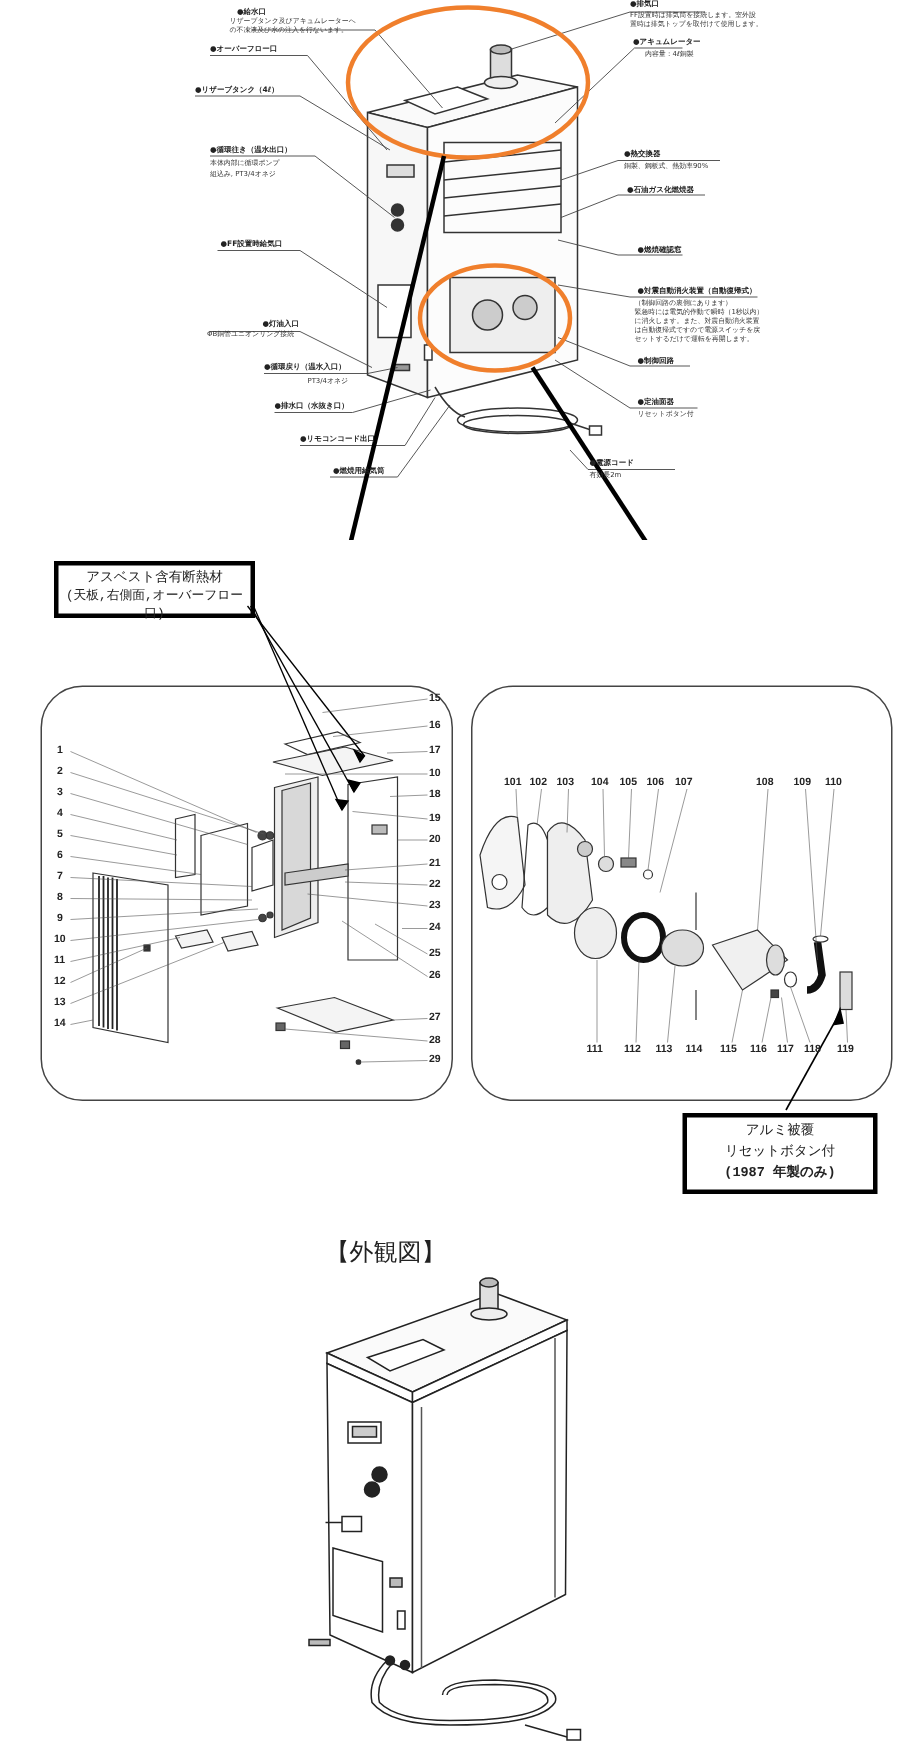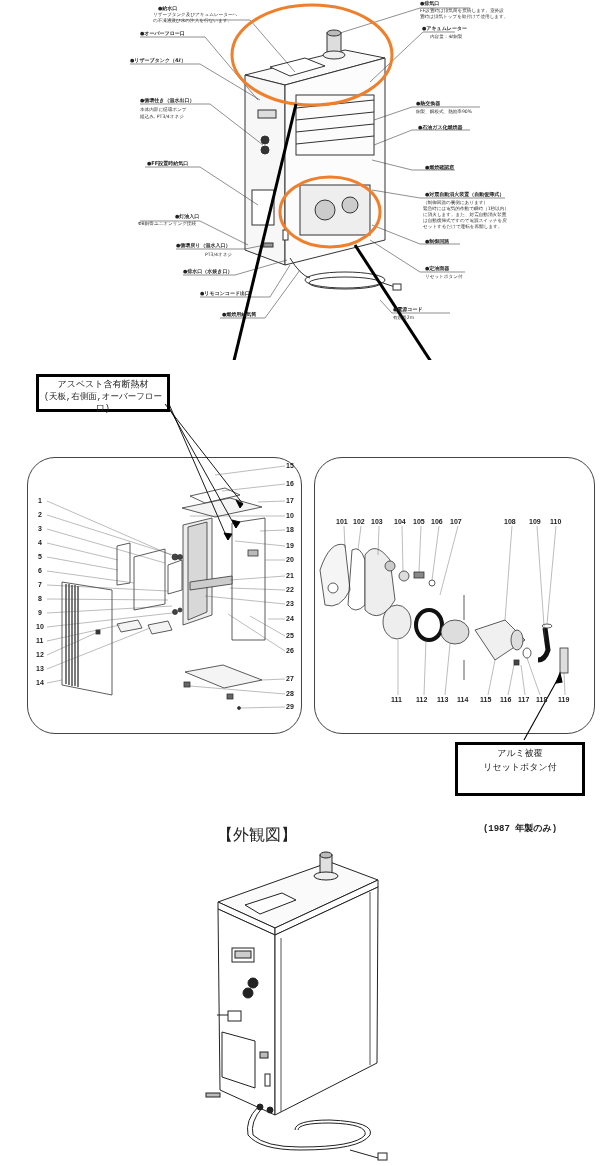--- a/index.html
+++ b/index.html
@@ -363,21 +363,21 @@
 <div class="pnum" style="left:457px;top:696px;">114</div>
 <div class="pnum" style="left:480px;top:696px;">115</div>
 <div class="pnum" style="left:500px;top:696px;">116</div>
 <div class="pnum" style="left:518px;top:696px;">117</div>
 <div class="pnum" style="left:536px;top:696px;">118</div>
 <div class="pnum" style="left:558px;top:696px;">119</div>
 
 <div class="callout-box" style="left:455px;top:742px;width:124px;height:46px;font-size:9px;line-height:14px;padding-top:2px;">
   <div>アルミ被覆</div>
   <div>リセットボタン付</div>
-  <div style="font-weight:bold;margin-top:47px;">(1987 年製のみ)</div>
+  <div style="font-weight:bold;">(1987 年製のみ)</div>
 </div>
 
 <div class="caption" style="left:217px;top:825px;">【外観図】</div>
 
 <svg width="600" height="1166" style="pointer-events:none;">
   <g stroke="#222" stroke-width="1" fill="#fff">
 
     <polygon points="218,902 330,862 378,880 275,928" fill="#fafafa"></polygon>
     <polygon points="218,902 275,928 275,935 218,909"></polygon>
     <polygon points="275,928 378,880 378,887 275,935"></polygon>

